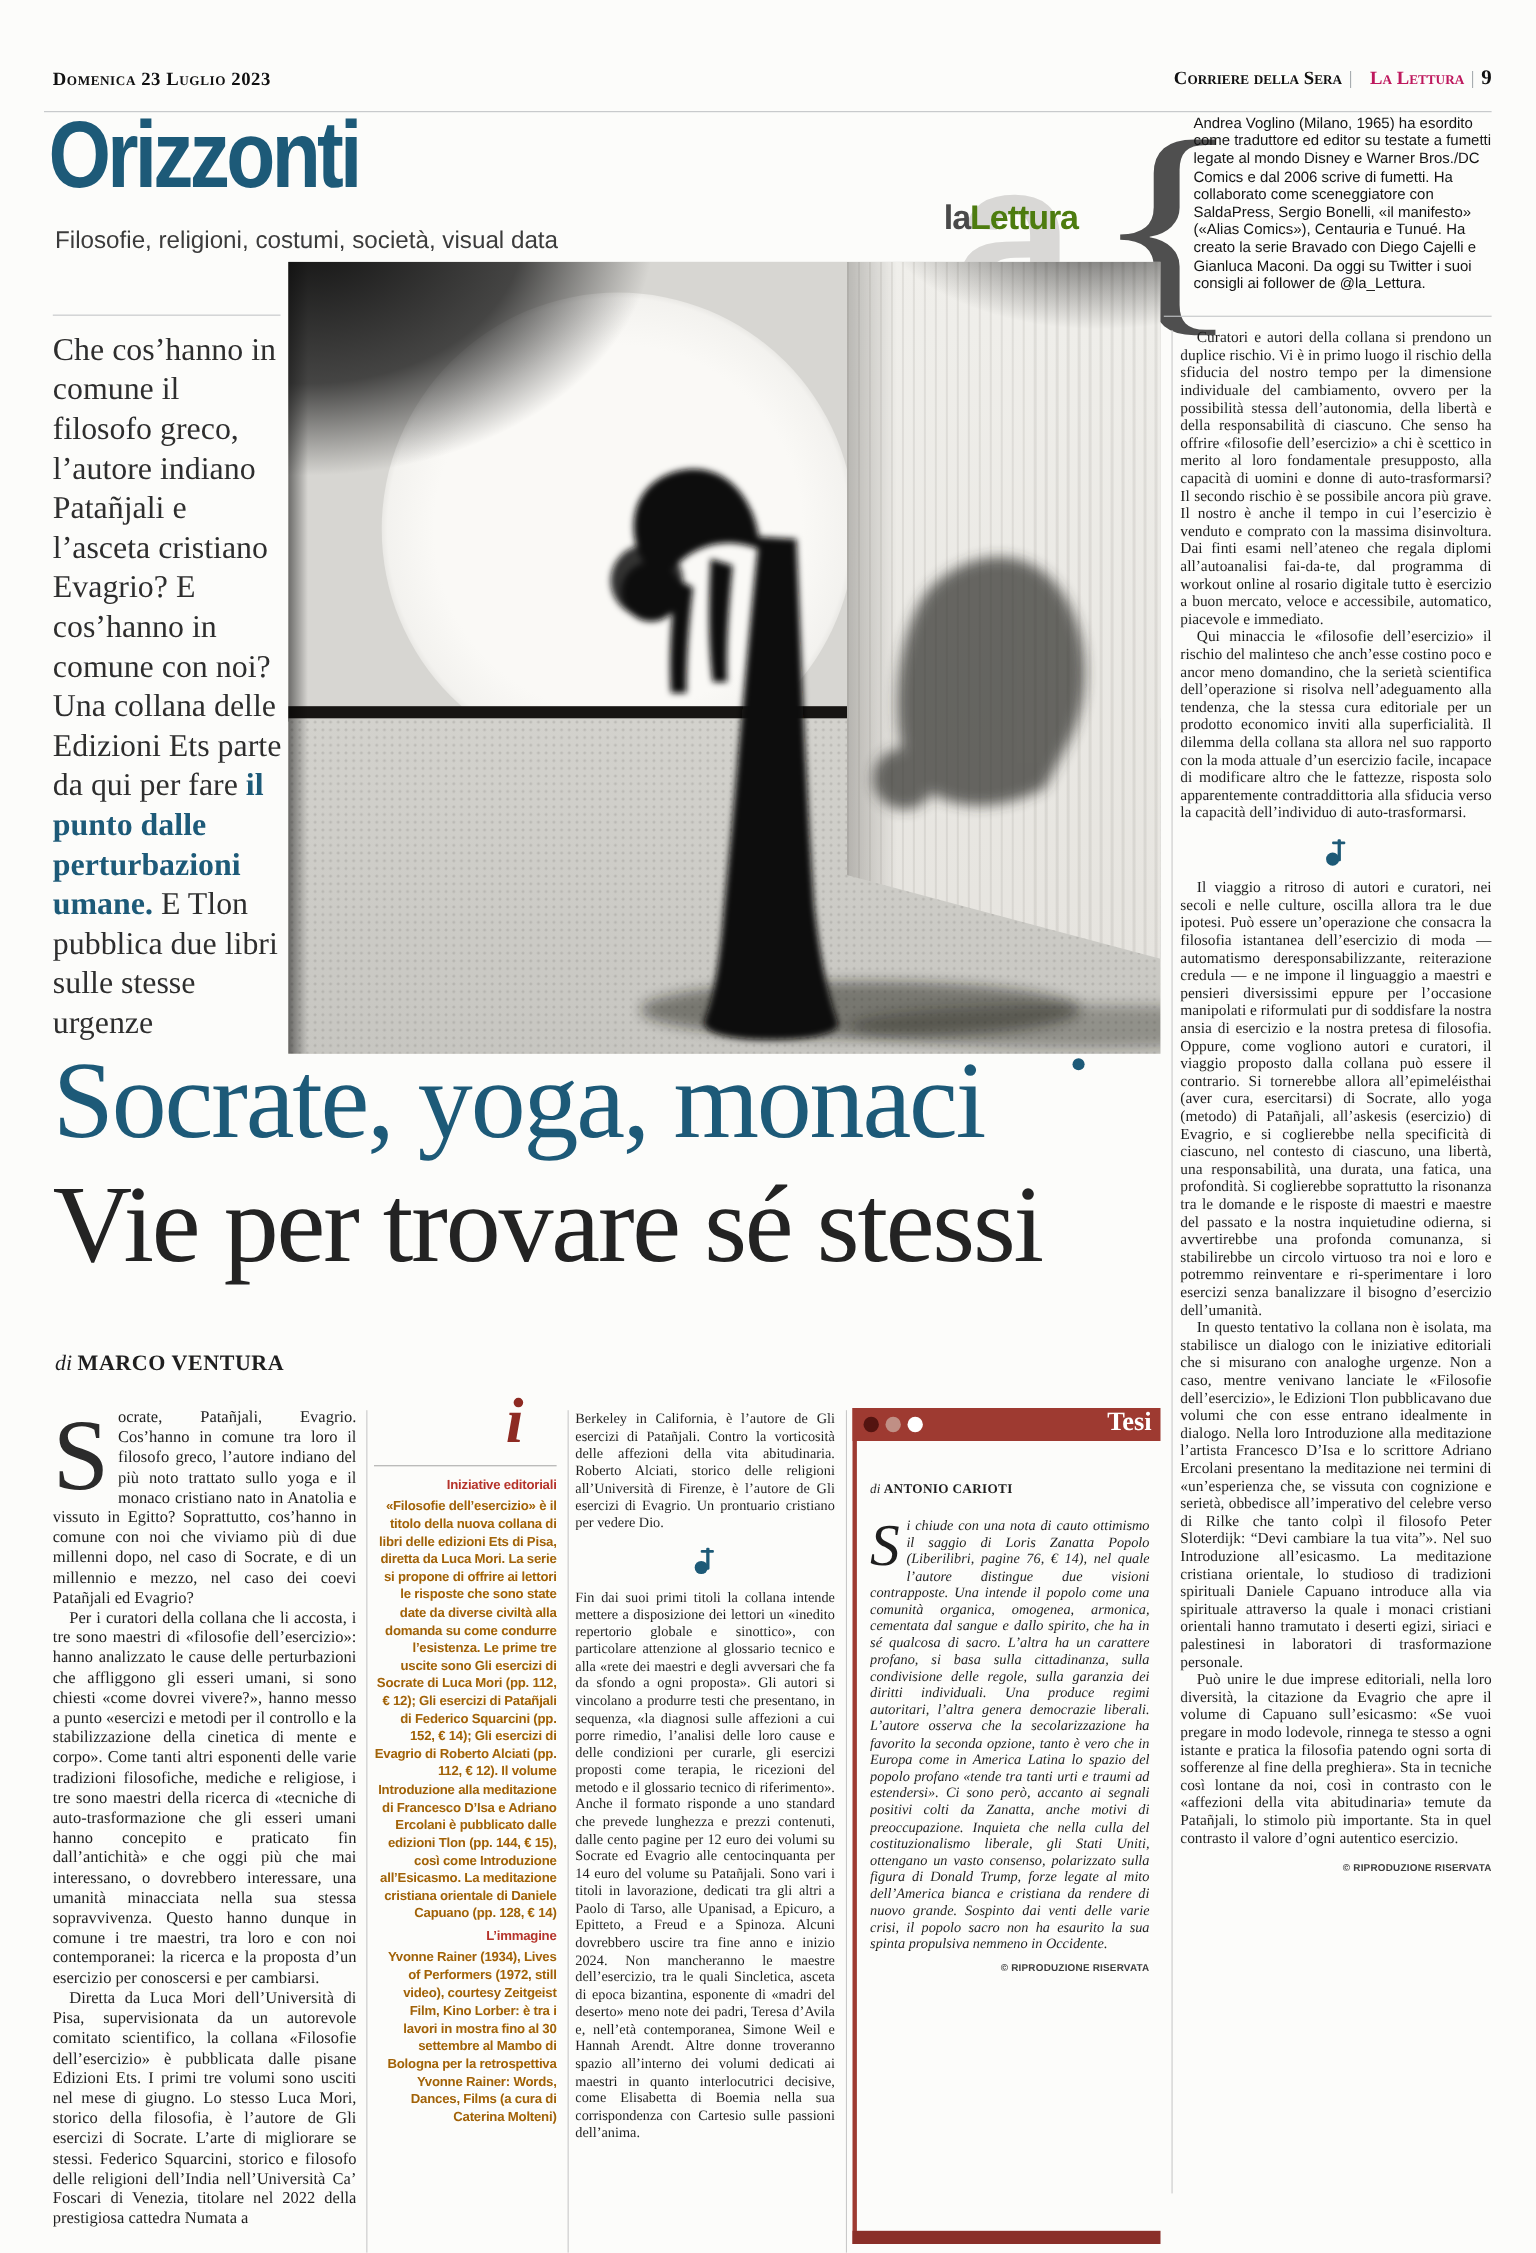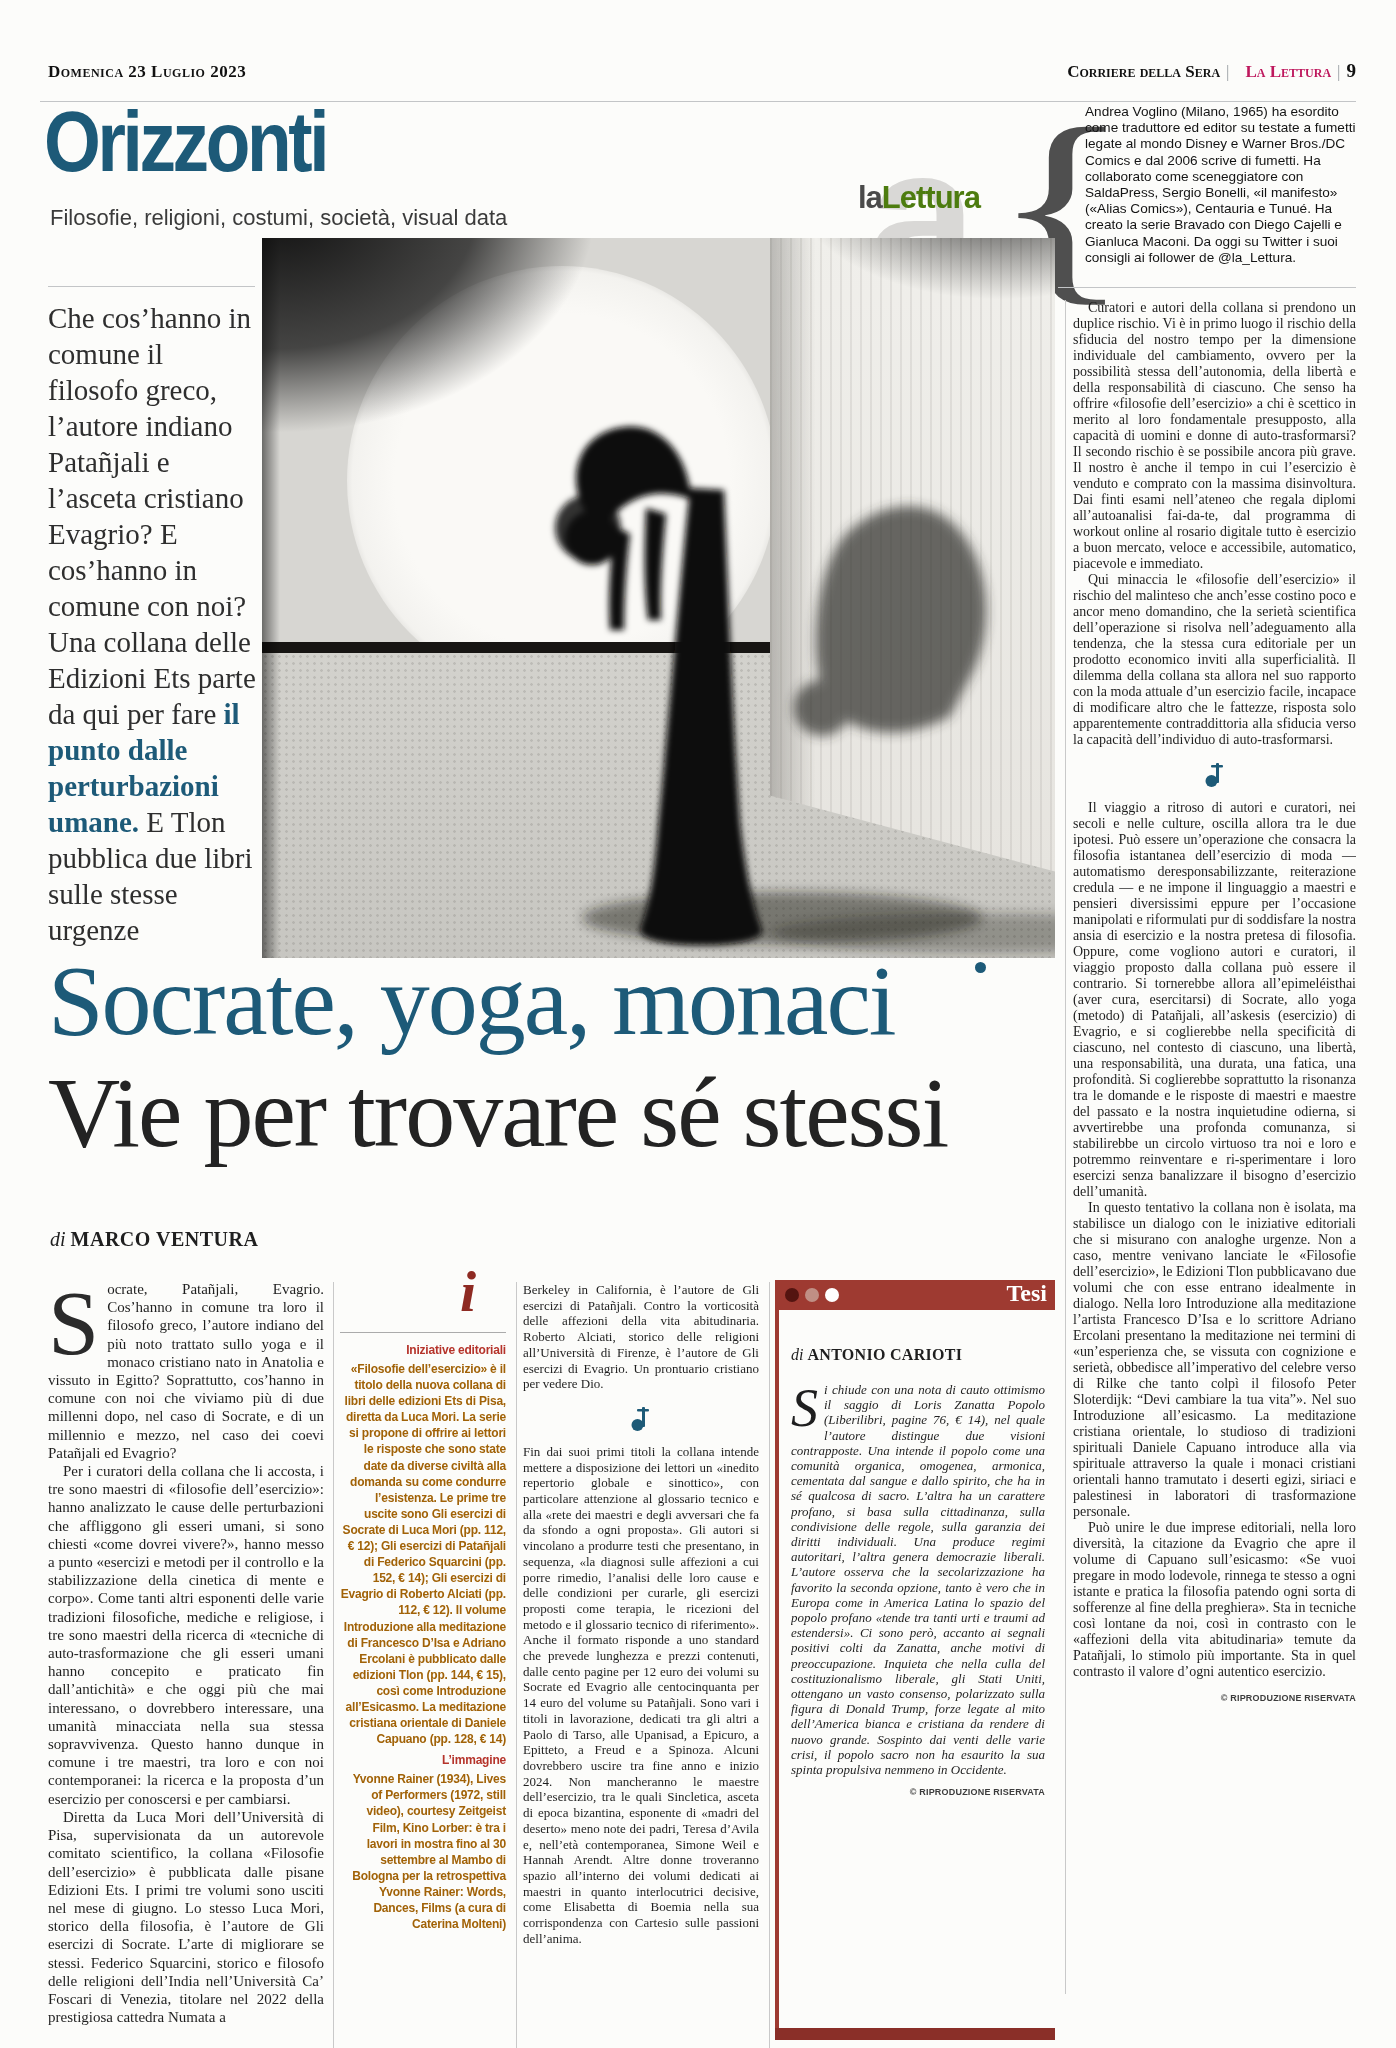--- a/index.html
+++ b/index.html
@@ -101,21 +101,21 @@
   
   .tesi{left:775px;top:1280px;width:280px;height:760px;}
   .tesi-bar{position:absolute;left:0;top:0;right:0;height:30px;background:#9e3a31;}
   .tesi-dots{position:absolute;left:10px;top:8px;display:flex;gap:6px;}
   .tesi-dots span{width:14px;height:14px;border-radius:50%;display:block;}
   .tesi-left{position:absolute;left:0;top:0;bottom:0;width:4px;background:#9e3a31;}
   .tesi-label{position:absolute;right:8px;top:0px;color:#fff;font-weight:700;font-size:24px;
      font-family:"Liberation Serif","DejaVu Serif",serif;}
   .tesi-content{position:absolute;left:16px;right:10px;top:44px;bottom:14px;overflow:hidden;}
   .tesi-title{font-size:33px;line-height:37px;font-weight:400;color:#2c2c2c;letter-spacing:.5px;margin:4px 0 0 0;}
-  .tesi-byline{margin-top:22px;font-size:16px;}
+  .tesi-byline{margin-top:22px;font-size:12px;}
   .tesi-byline .prefix{font-style:italic;}
   .tesi-byline .name{font-weight:700;letter-spacing:.3px;}
   .tesi-body{margin-top:18px;font-style:italic;font-size:13px;line-height:15.2px;text-align:justify;}
   .tesi-body p{margin:0;}
   .tesi-body p:first-child::first-letter{float:left;font-size:54px;line-height:44px;padding:4px 6px 0 0;}
   .tesi-bottom{position:absolute;left:0;right:0;bottom:0;height:12px;background:#8a2f28;}
 </style>
 </head>
 <body>
 

